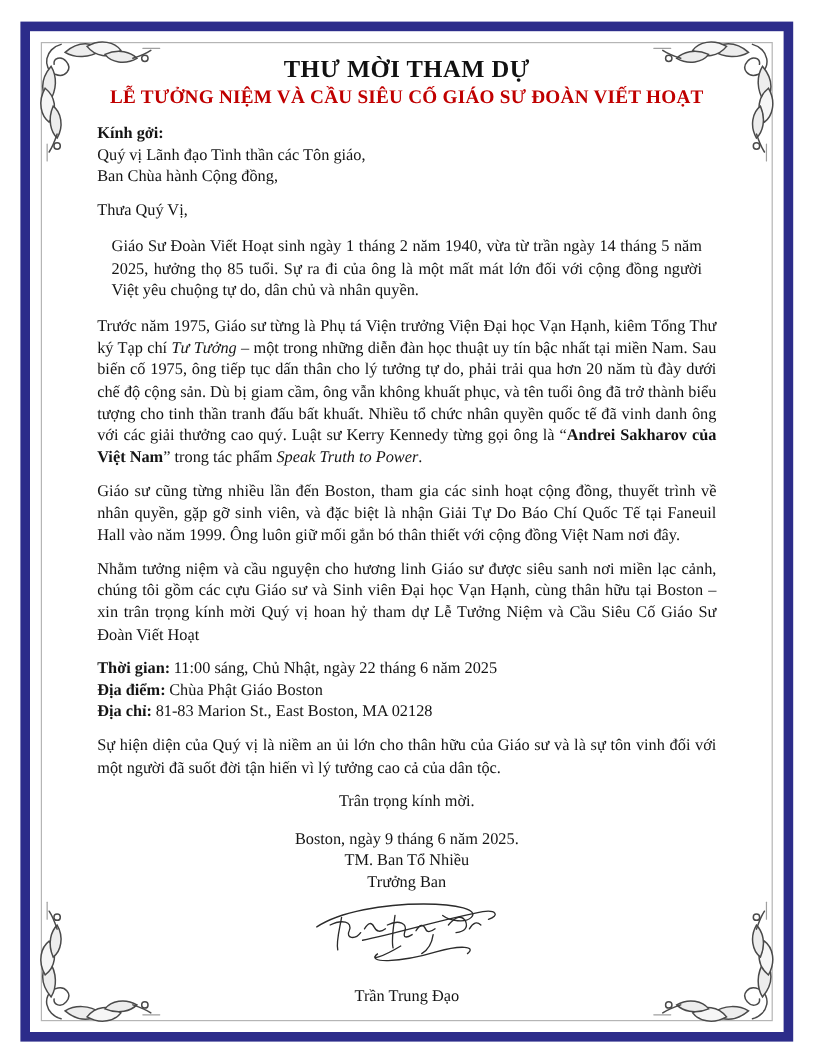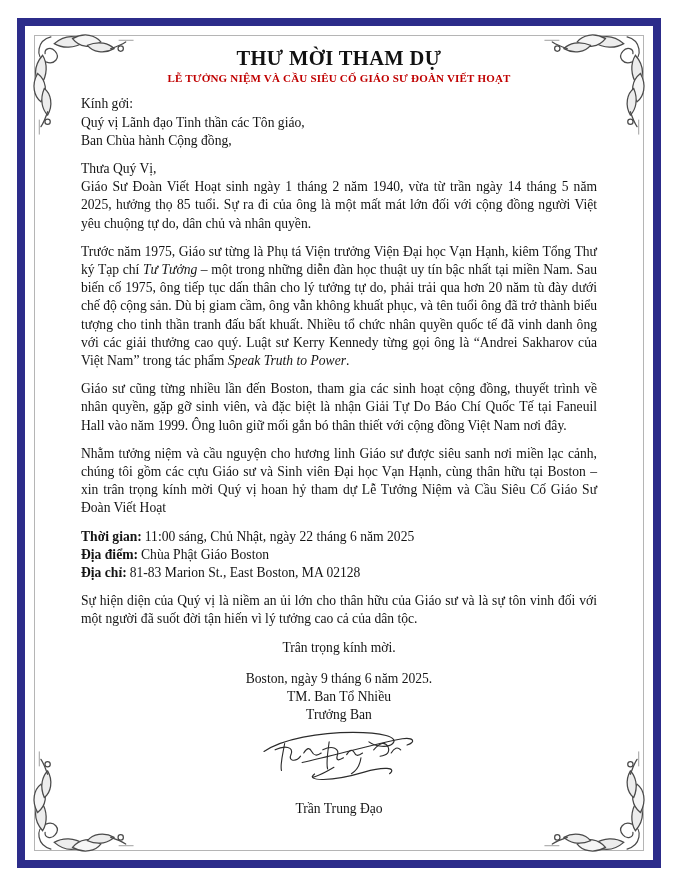--- a/index.html
+++ b/index.html
@@ -20,27 +20,27 @@
   .corner.br{bottom:1px;right:1px;transform:scale(-1,-1);}
   .content{
     position:relative;z-index:3;height:100%;box-sizing:border-box;
     padding:20px 56px 0 56px;font-size:13.6px;line-height:1.34;color:#141414;
   }
   .title{
     margin:0;text-align:center;font-size:20.5px;font-weight:bold;
     letter-spacing:.4px;line-height:1.2;color:#111;
   }
   .subtitle{
-    margin:1px 0 0 0;text-align:center;font-size:11px;font-weight:bold;
+    margin:1px 0 0 0;text-align:center;font-size:16px;font-weight:bold;
     letter-spacing:.2px;color:#c00000;line-height:1.25;
   }
   .block{margin:10px 0 0 0;}
   .para{margin:10px 0 0 0;text-align:justify;}
   .line{margin:0;}
-  .bold{font-weight:normal;}
+  .bold{font-weight:bold;}
   .it{font-style:italic;}
   .evt-label{font-weight:bold;margin-right:3px;}
   .closing{margin-top:13px;text-align:center;}
   .sig{display:block;margin:2px auto 0 auto;}
   .sig-name{text-align:center;margin:12px;}
 </style>
 </head>
 <body>
 
 <div class="page">
@@ -121,21 +121,21 @@
       <h2 class="subtitle">LỄ TƯỞNG NIỆM VÀ CẦU SIÊU CỐ GIÁO SƯ ĐOÀN VIẾT HOẠT</h2>
 
       <div class="block">
         <p class="line bold">Kính gởi:</p>
         <p class="line">Quý vị Lãnh đạo Tinh thần các Tôn giáo,</p>
         <p class="line">Ban Chùa hành Cộng đồng,</p>
       </div>
 
       <div class="block">
         <p class="line">Thưa Quý Vị,</p>
-        <p class="line para" style="margin:0;">Giáo Sư Đoàn Viết Hoạt sinh ngày 1 tháng 2 năm 1940, vừa từ trần ngày 14 tháng 5 năm 2025, hưởng thọ 85 tuổi. Sự ra đi của ông là một mất mát lớn đối với cộng đồng người Việt yêu chuộng tự do, dân chủ và nhân quyền.</p>
+        <p class="line para" style="margin:12px;">Giáo Sư Đoàn Viết Hoạt sinh ngày 1 tháng 2 năm 1940, vừa từ trần ngày 14 tháng 5 năm 2025, hưởng thọ 85 tuổi. Sự ra đi của ông là một mất mát lớn đối với cộng đồng người Việt yêu chuộng tự do, dân chủ và nhân quyền.</p>
       </div>
 
       <p class="para"><span>Trước năm 1975, Giáo sư từng là Phụ tá Viện trưởng Viện Đại học Vạn Hạnh, kiêm Tổng Thư ký Tạp chí </span><span class="it">Tư Tưởng</span><span> – một trong những diễn đàn học thuật uy tín bậc nhất tại miền Nam. Sau biến cố 1975, ông tiếp tục dấn thân cho lý tưởng tự do, phải trải qua hơn 20 năm tù đày dưới chế độ cộng sản. Dù bị giam cầm, ông vẫn không khuất phục, và tên tuổi ông đã trở thành biểu tượng cho tinh thần tranh đấu bất khuất. Nhiều tổ chức nhân quyền quốc tế đã vinh danh ông với các giải thưởng cao quý. Luật sư Kerry Kennedy từng gọi ông là “</span><span class="bold">Andrei Sakharov của Việt Nam</span><span>” trong tác phẩm </span><span class="it">Speak Truth to Power</span><span>.</span></p>
 
       <p class="para">Giáo sư cũng từng nhiều lần đến Boston, tham gia các sinh hoạt cộng đồng, thuyết trình về nhân quyền, gặp gỡ sinh viên, và đặc biệt là nhận Giải Tự Do Báo Chí Quốc Tế tại Faneuil Hall vào năm 1999. Ông luôn giữ mối gắn bó thân thiết với cộng đồng Việt Nam nơi đây.</p>
 
       <p class="para">Nhằm tưởng niệm và cầu nguyện cho hương linh Giáo sư được siêu sanh nơi miền lạc cảnh, chúng tôi gồm các cựu Giáo sư và Sinh viên Đại học Vạn Hạnh, cùng thân hữu tại Boston – xin trân trọng kính mời Quý vị hoan hỷ tham dự Lễ Tưởng Niệm và Cầu Siêu Cố Giáo Sư Đoàn Viết Hoạt</p>
 
       <div class="block">
         <p class="line"><span class="evt-label">Thời gian:</span><span>11:00 sáng, Chủ Nhật, ngày 22 tháng 6 năm 2025</span></p>

